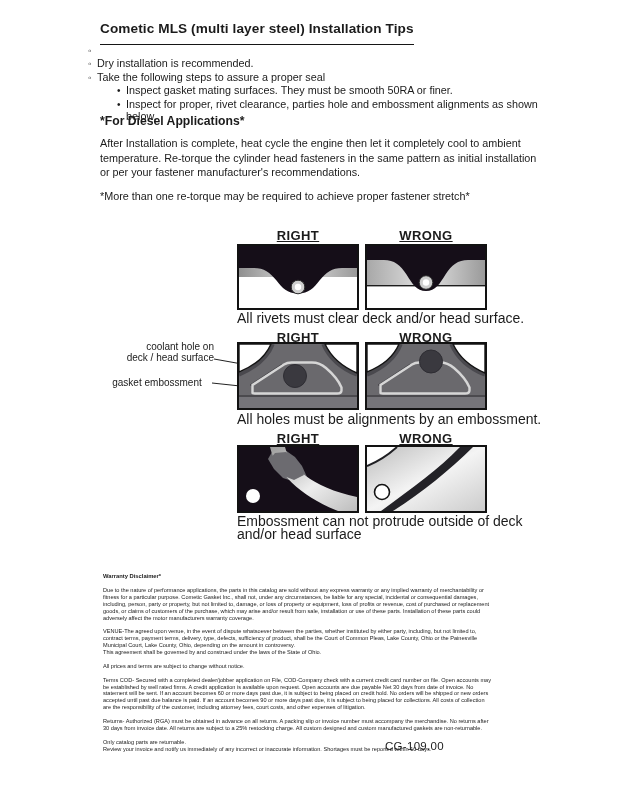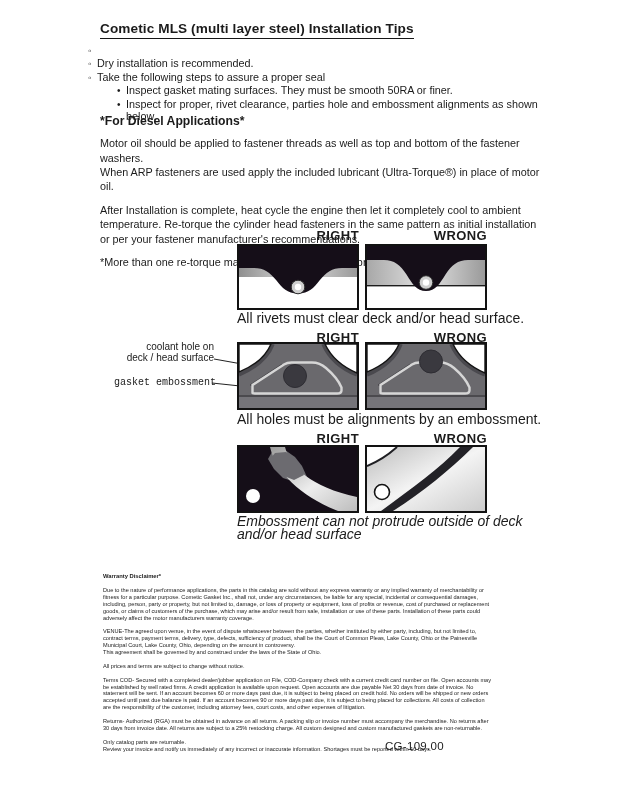--- a/index.html
+++ b/index.html
@@ -1,37 +1,37 @@
 <!DOCTYPE html>
 <html><head>
 <meta charset="utf-8">
 <style>
   html,body{margin:0;padding:0;}
   body{width:618px;height:800px;background:#ffffff;font-family:"Liberation Sans",sans-serif;color:#1b1b1b;position:relative;overflow:hidden;}
   .page{position:absolute;inset:0;}
 
-  .title{position:absolute;left:100px;top:21px;margin:0;font-size:13.6px;font-weight:bold;letter-spacing:.1px;border-bottom:1.6px solid #161616;padding-bottom:2px;display:inline-block;}
+  .title{position:absolute;left:100px;top:21px;margin:0;font-size:13.6px;font-weight:bold;letter-spacing:.1px;border-bottom:1.6px solid #161616;padding-bottom:8px;display:inline-block;}
 
   .tips{position:absolute;left:88px;top:45px;width:470px;font-size:10.8px;line-height:12.4px;}
   .tip{display:flex;align-items:baseline;}
   .tip .marker{flex:none;width:9px;font-size:10px;}
   .tip.sub{margin-left:29px;}
 
   .diesel{position:absolute;left:100px;top:114px;width:440px;font-size:10.8px;line-height:14.3px;}
   .diesel h2{font-size:12.2px;font-weight:bold;margin:0 0 8px 0;}
   .diesel p{margin:0 0 9.5px 0;white-space:pre-line;}
   .diesel p.note{margin:0;}
 
-  .flabel{position:absolute;width:122px;text-align:right;font-size:13px;font-weight:bold;letter-spacing:.4px;}
+  .flabel{position:absolute;width:122px;text-align:center;font-size:13px;font-weight:bold;letter-spacing:.4px;text-decoration:underline;}
   .panel{position:absolute;width:122px;border:2px solid #121212;box-sizing:border-box;background:#fff;}
   .panel svg{display:block;}
   .caption{position:absolute;left:237px;font-size:14px;line-height:13px;white-space:pre-line;}
 
   .callouts{position:absolute;left:108px;top:341px;width:106px;text-align:right;font-size:10px;line-height:11.4px;}
-  .callout2{position:absolute;left:110px;top:377px;width:106px;text-align:right;font-size:10px;font-family:Liberation Mono, monospace;}
+  .callout2{position:absolute;left:104px;top:377px;width:106px;text-align:center;font-size:10px;}
   .leaders{position:absolute;left:212px;top:345px;}
 
   .disc{position:absolute;left:103px;top:573px;width:440px;font-size:5.6px;line-height:6.9px;color:#222;}
   .disc h3{font-size:5.8px;font-weight:bold;margin:0 0 7px 0;}
   .disc p{margin:0 0 6.9px 0;white-space:pre-line;}
 
   .doccode{position:absolute;left:385px;top:740px;font-size:11.5px;letter-spacing:.3px;}
 </style>
 </head>
 <body>
@@ -57,22 +57,20 @@
       <span>Inspect gasket mating surfaces.  They must be smooth 50RA or finer.</span>
     </div>
     <div class="tip sub">
       <span class="marker">•</span>
       <span>Inspect for proper, rivet clearance, parties hole and embossment alignments as shown below.</span>
     </div>
   </div>
 
   <div class="diesel">
     <h2>*For Diesel Applications*</h2>
-    <p>Motor oil should be applied to fastener threads as well as top and bottom of the fastener washers.
-When ARP fasteners are used apply the included lubricant (Ultra-Torque®) in place of motor oil.</p>
     <p>After Installation is complete, heat cycle the engine then let it completely cool to ambient
 temperature. Re-torque the cylinder head fasteners in the same pattern as initial installation
 or per your fastener manufacturer's recommendations.</p>
     <p class="note">*More than one re-torque may be required to achieve proper fastener stretch*</p>
   </div>
 
   <div class="flabel" style="left:237px;top:228px;">RIGHT</div>
   <div class="flabel" style="left:365px;top:228px;">WRONG</div>
 
   <div class="panel" style="left:237px;top:244px;height:66px;">
@@ -187,21 +185,21 @@
         </linearGradient>
       </defs>
       <rect width="118" height="64" fill="url(#g3b)"></rect>
       <path d="M0,0 H30 C20,9 10,15 0,19 Z" fill="#ffffff"></path>
       <path d="M30,0 C20,9 10,15 0,19" stroke="#1f1f23" stroke-width="2" fill="none"></path>
       <path d="M93,0 H106 C82,24 54,46 26,64 H14 C44,42 72,22 93,0 Z" fill="#232227"></path>
       <circle cx="15" cy="45" r="7.5" fill="#ffffff" stroke="#141414" stroke-width="1.6"></circle>
     </svg>
   </div>
 
-  <div class="caption" style="top:515px;font-style:italic;">Embossment can not protrude outside of deck
+  <div class="caption" style="top:515px;">Embossment can not protrude outside of deck
 and/or head surface</div>
 
   <div class="disc">
     <h3>Warranty Disclaimer*</h3>
     <p>Due to the nature of performance applications, the parts in this catalog are sold without any express warranty or any implied warranty of merchantability or
 fitness for a particular purpose.  Cometic Gasket Inc., shall not, under any circumstances, be liable for any special, incidental or consequential damages,
 including, person, party or property, but not limited to, damage, or loss of property or equipment, loss of profits or revenue, cost of purchased or replacement
 goods, or claims of customers of the purchase, which may arise and/or result from sale, installation or use of these parts.  Installation of these parts could
 adversely affect the motor manufacturers warranty coverage.</p>
     <p>VENUE-The agreed upon venue, in the event of dispute whatsoever between the parties, whether instituted by either party, including, but not limited to,

